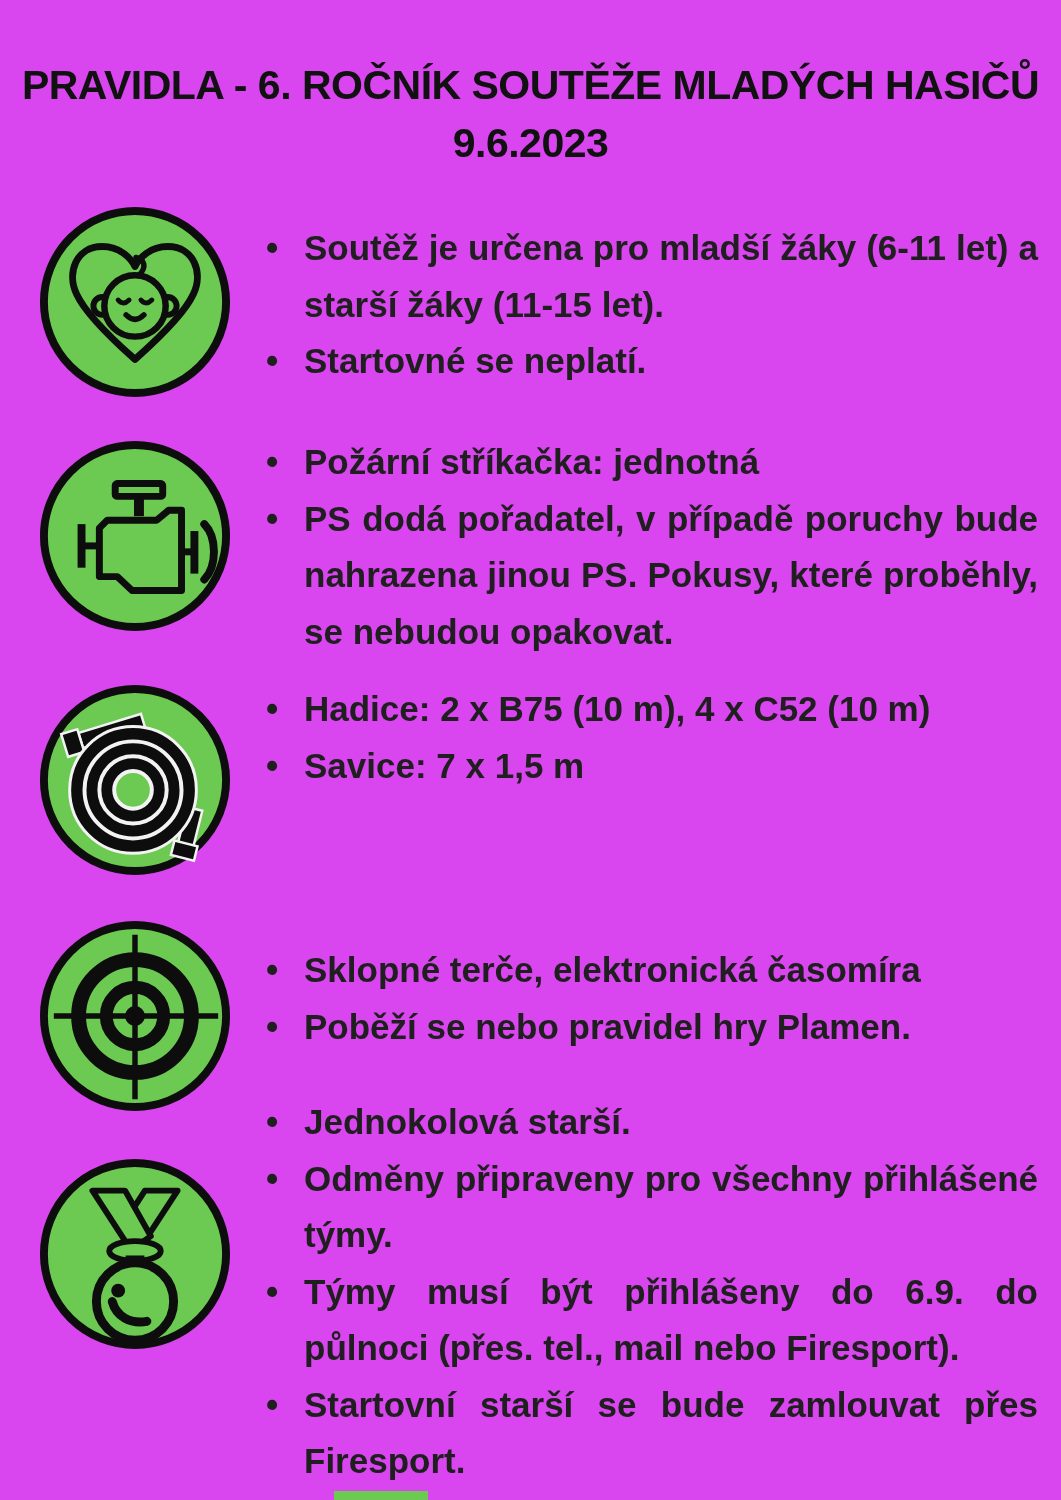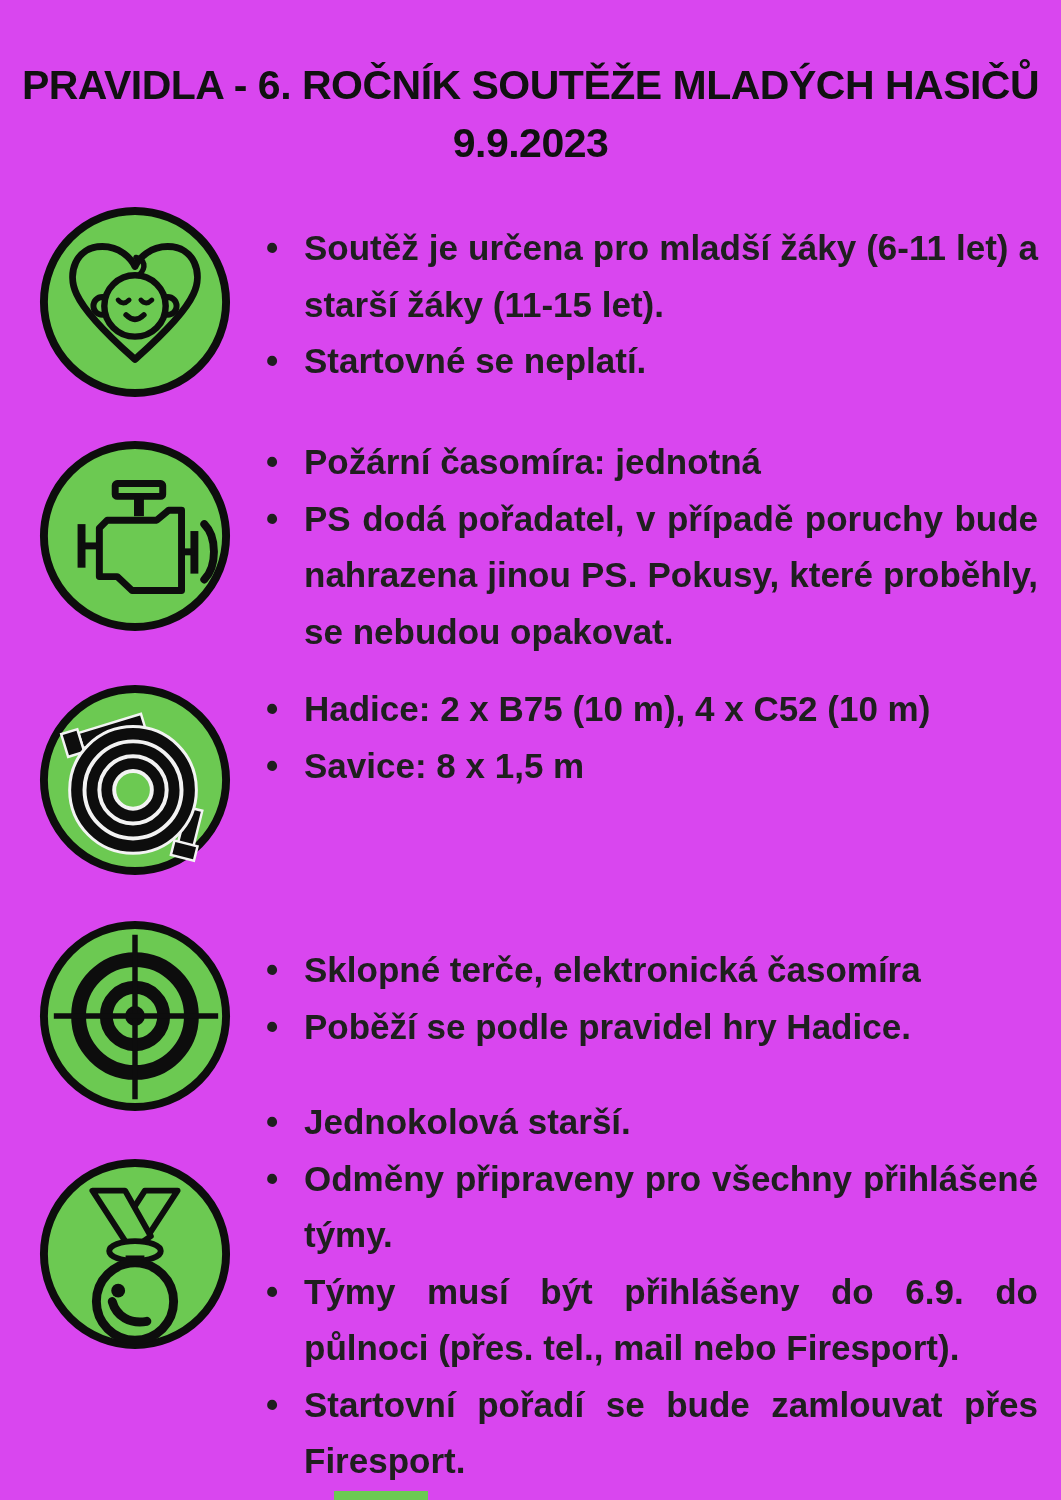--- a/index.html
+++ b/index.html
@@ -56,21 +56,21 @@
     background:#6cc952;
   }
 </style>
 </head>
 <body>
 
 <div class="page">
 
   <div class="title">
     <div>PRAVIDLA - 6. ROČNÍK SOUTĚŽE MLADÝCH HASIČŮ</div>
-    <div>9.9.2023</div>
+    <div>9.6.2023</div>
   </div>
 
   <div class="icon i1">
     <svg viewBox="0 0 200 200" xmlns="http://www.w3.org/2000/svg">
       <circle cx="100" cy="100" r="92" fill="#6cc952" stroke="#0d0d0d" stroke-width="8"></circle>
       <path d="M100 158 C 90 149, 52 116, 41 92 C 31 71, 40 44, 67 44 C 85 44, 96 56, 100 64 C 104 56, 115 44, 133 44 C 160 44, 169 71, 159 92 C 148 116, 110 149, 100 158 Z" fill="none" stroke="#0d0d0d" stroke-width="7" stroke-linejoin="round"></path>
       <circle cx="67" cy="104" r="9" fill="#6cc952" stroke="#0d0d0d" stroke-width="6"></circle>
       <circle cx="133" cy="104" r="9" fill="#6cc952" stroke="#0d0d0d" stroke-width="6"></circle>
       <circle cx="100" cy="104" r="31" fill="#6cc952" stroke="#0d0d0d" stroke-width="6.5"></circle>
       <path d="M104 73 C 112 65, 110 57, 101 55" fill="none" stroke="#0d0d0d" stroke-width="5.5" stroke-linecap="round"></path>
@@ -138,43 +138,43 @@
 
   <div class="textblock t1">
     <ul>
       <li>Soutěž je určena pro mladší  žáky (6-11 let) a starší žáky (11-15 let).</li>
       <li>Startovné se neplatí.</li>
     </ul>
   </div>
 
   <div class="textblock t2">
     <ul>
-      <li>Požární časomíra: jednotná</li>
+      <li>Požární stříkačka: jednotná</li>
       <li>PS dodá pořadatel, v případě poruchy bude nahrazena jinou PS. Pokusy, které proběhly, se nebudou opakovat.</li>
     </ul>
   </div>
 
   <div class="textblock t3">
     <ul>
       <li>Hadice: 2 x B75 (10 m), 4 x C52 (10 m)</li>
-      <li>Savice: 8 x 1,5 m</li>
+      <li>Savice: 7 x 1,5 m</li>
     </ul>
   </div>
 
   <div class="textblock t4">
     <ul>
       <li>Sklopné terče, elektronická časomíra</li>
-      <li>Poběží se podle pravidel hry Hadice.</li>
+      <li>Poběží se nebo pravidel hry Plamen.</li>
     </ul>
   </div>
 
   <div class="textblock t5">
     <ul>
       <li>Jednokolová starší.</li>
       <li>Odměny připraveny pro všechny přihlášené týmy.</li>
       <li>Týmy musí být přihlášeny do 6.9. do půlnoci (přes.  tel., mail nebo Firesport).</li>
-      <li>Startovní pořadí se bude zamlouvat přes Firesport.</li>
+      <li>Startovní starší se bude zamlouvat přes Firesport.</li>
     </ul>
   </div>
 
   <div class="bottom-strip"></div>
 
 </div>
 
 </body></html>

